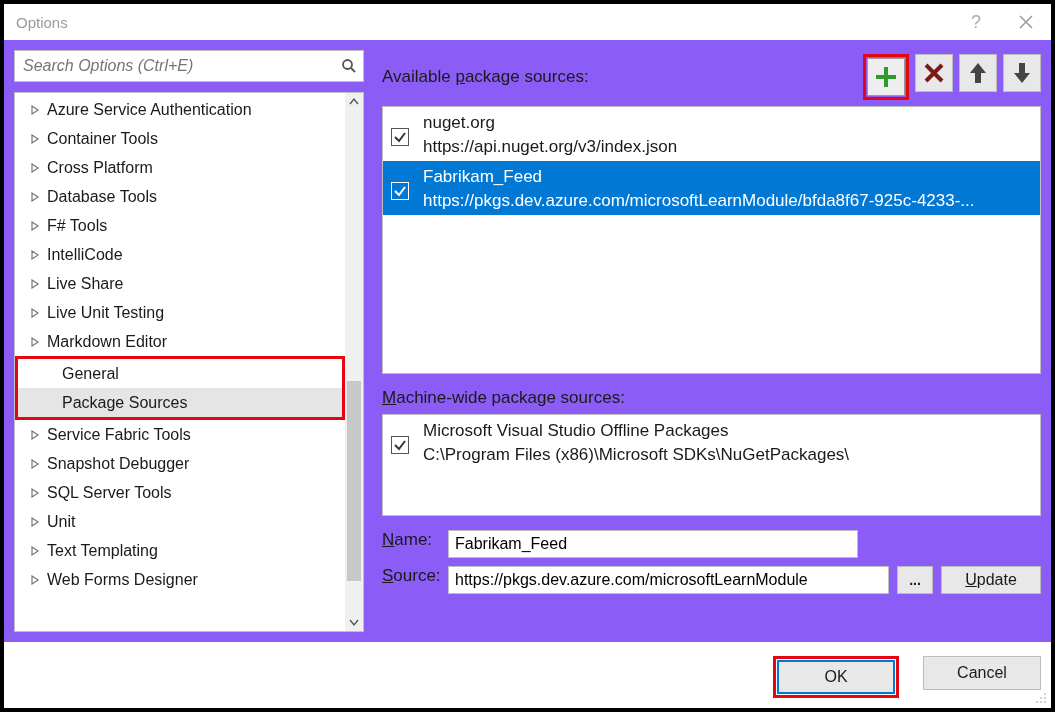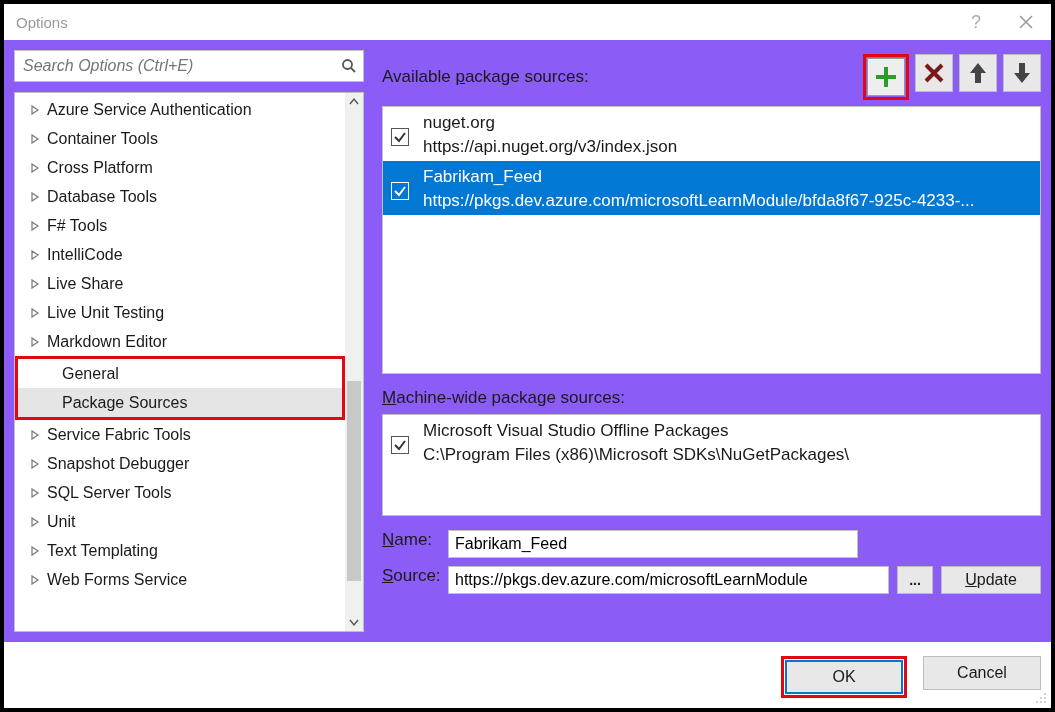--- a/index.html
+++ b/index.html
@@ -207,21 +207,21 @@
   .updatebtn {
     width: 100px; height: 28px;
     border: 1px solid #bdbdbd;
     background: #e8e8e8;
     display: flex; align-items: center; justify-content: center;
     font-size: 16px;
   }
 
   .footer {
     display: flex; justify-content: flex-end;
-    gap: 16px;
+    gap: 24px;
     padding: 14px 10px 10px 10px;
     background: #fff;
   }
   .dlgbtn {
     width: 118px; height: 34px;
     border: 1px solid #bdbdbd;
     background: #e8e8e8;
     display: flex; align-items: center; justify-content: center;
     font-size: 16px;
   }
@@ -389,21 +389,21 @@
                 </svg>
               </span>
               <span>Text Templating</span>
             </div>
             <div class="row">
               <span class="caret">
                 <svg width="10" height="10" viewBox="0 0 10 10">
                   <path d="M2 1 L8 5 L2 9 Z" fill="none" stroke="#777" stroke-width="1.2"></path>
                 </svg>
               </span>
-              <span>Web Forms Service</span>
+              <span>Web Forms Designer</span>
             </div>
           </div>
         <div class="tree-scrollbar">
           <div class="sb-btn">
             <svg width="10" height="10" viewBox="0 0 10 10">
                 <path d="M1 7 L5 2 L9 7" fill="none" stroke="#555" stroke-width="1.4"></path>
               </svg>
           </div>
           <div class="sb-track">
             <div class="sb-thumb"></div>

